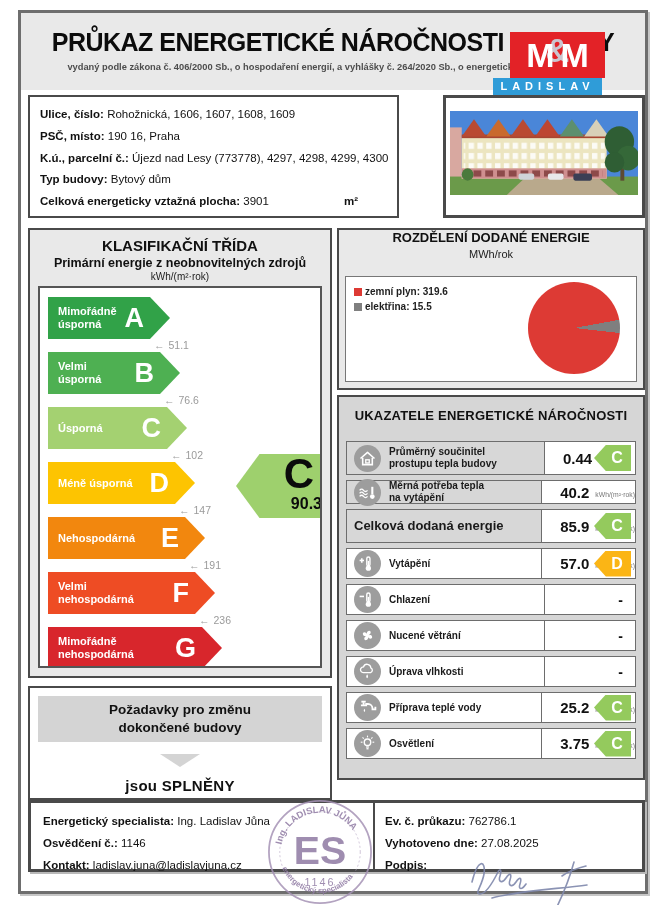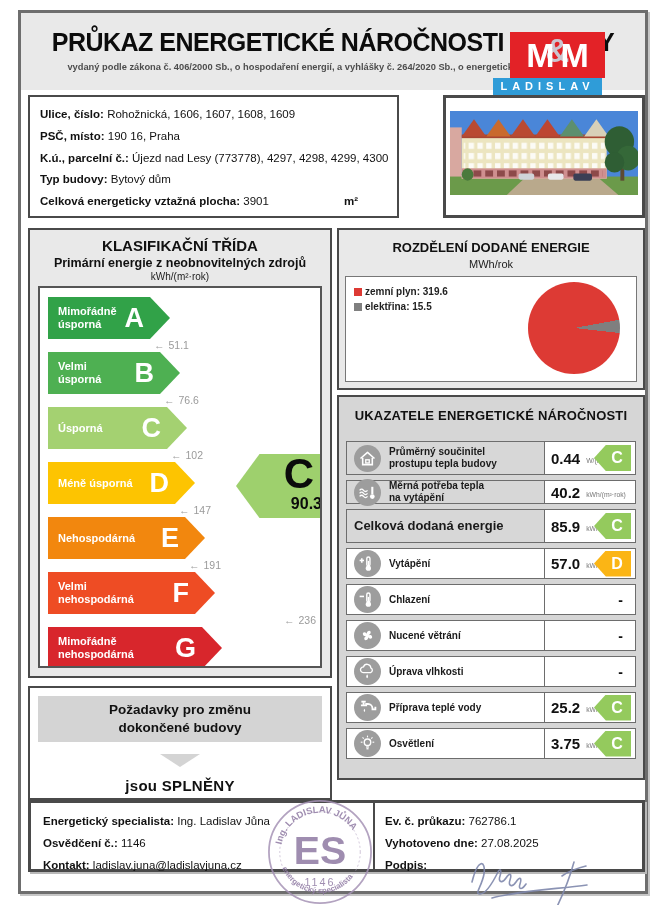--- a/index.html
+++ b/index.html
@@ -61,21 +61,21 @@
   
   .req{left:7px;top:673px;width:304px;height:114px;text-align:center}
   .req-banner{margin:8px 8px 12px 8px;height:46px;background:#d4d4d4;font-size:13.5px;
               font-weight:bold;white-space:pre-line;line-height:1.35;padding-top:5px}
   .req-tri{width:0;height:0;margin:0 auto;border-left:20px solid transparent;
            border-right:20px solid transparent;border-top:13px solid #d4d4d4}
   .req-result{margin-top:10px;font-size:15px;font-weight:bold;letter-spacing:.3px}
 
   
   .pie-box{left:316px;top:215px;width:308px;height:162px;background:#e9e9e9;text-align:center}
-  .p-title{padding-top:10px;font-size:13px;font-weight:bold}
+  .p-title{font-size:13px;font-weight:bold}
   .p-unit{margin-top:3px;font-size:11px;color:#222}
   .pie-inner{position:absolute;left:6px;right:6px;top:46px;bottom:6px;background:#fff;
              border:1.5px solid #777}
   .pie-legend{position:absolute;left:8px;top:7px;text-align:left}
   .lg-item{display:flex;align-items:center;height:15px}
   .lg-sq{width:8px;height:8px;margin-right:3px}
   .lg-tx{font-size:10px;font-weight:bold;color:#222;white-space:nowrap}
   .pie{position:absolute;right:16px;top:5px;width:92px;height:92px;border-radius:50%}
 
   
@@ -84,21 +84,21 @@
   .ind-rows{position:absolute;left:7px;right:7px;top:44px;display:flex;flex-direction:column;gap:5px}
   .ind-row{display:flex;border:1.5px solid #6d6d6d;background:#fff}
   .ind-left{width:198px;border-right:1.5px solid #6d6d6d;display:flex;align-items:center;
             gap:8px;padding-left:7px}
   .ind-left.gray{background:#d7d7d7}
   .ind-icon{width:27px;height:27px;border-radius:50%;background:#9d9d9d;flex:0 0 27px;
             display:flex;align-items:center;justify-content:center}
   .ind-icon svg{width:21px;height:21px;display:block}
   .ind-label{font-size:10px;font-weight:bold;white-space:pre-line;line-height:1.2;color:#1a1a1a}
   .ind-label.big{font-size:13px}
-  .ind-right{flex:1;position:relative;display:flex;align-items:center;padding-left:6px}
+  .ind-right{flex:1;position:relative;display:flex;align-items:center;padding-left:18px}
   .ind-value{font-size:15px;font-weight:bold}
   .ind-unit{font-size:6.8px;color:#777;margin-left:6px;position:relative;top:2px}
   .dash{position:absolute;right:12px;font-size:14px;font-weight:bold}
   .badge{position:absolute;right:4px;top:50%;transform:translateY(-50%);width:37px;height:26px;
          clip-path:polygon(0 50%,32% 0,100% 0,100% 100%,32% 100%);display:flex;align-items:center;
          justify-content:center;padding-left:9px;color:#fff;font-weight:bold;font-size:16px}
 
   
   .footer{left:7px;top:787px;width:617px;height:72px;border-width:3px;box-shadow:2px 2px 0 #b9b9b9}
   .f-col{position:absolute;top:7px}
@@ -205,21 +205,21 @@
             <div class="class-bar" style="width: 157px; height: 42px; background: rgb(242, 135, 14);">
               <span class="class-label">Nehospodárná</span>
               <span class="class-letter">E</span>
             </div>
             <div class="threshold" style="padding-left: 141px;"><span>←</span><span>191</span></div>
             <div class="class-bar" style="width: 167px; height: 42px; background: rgb(238, 76, 36);">
               <span class="class-label">Velmi
 nehospodárná</span>
               <span class="class-letter">F</span>
             </div>
-            <div class="threshold" style="padding-left: 151px; text-align: right;"><span>←</span><span>236</span></div>
+            <div class="threshold" style="padding-left: 151px;"><span>←</span><span>236</span></div>
             <div class="class-bar" style="width: 174px; height: 42px; background: rgb(216, 38, 44);">
               <span class="class-label">Mimořádně
 nehospodárná</span>
               <span class="class-letter">G</span>
             </div>
           </div>
         <div class="current" id="current-arrow" style="background: rgb(158, 208, 109); filter: drop-shadow(rgb(85, 150, 47) 0px 0px 1px);">
           <div class="cl">C</div>
           <div class="cv">90.3</div>
         </div>

